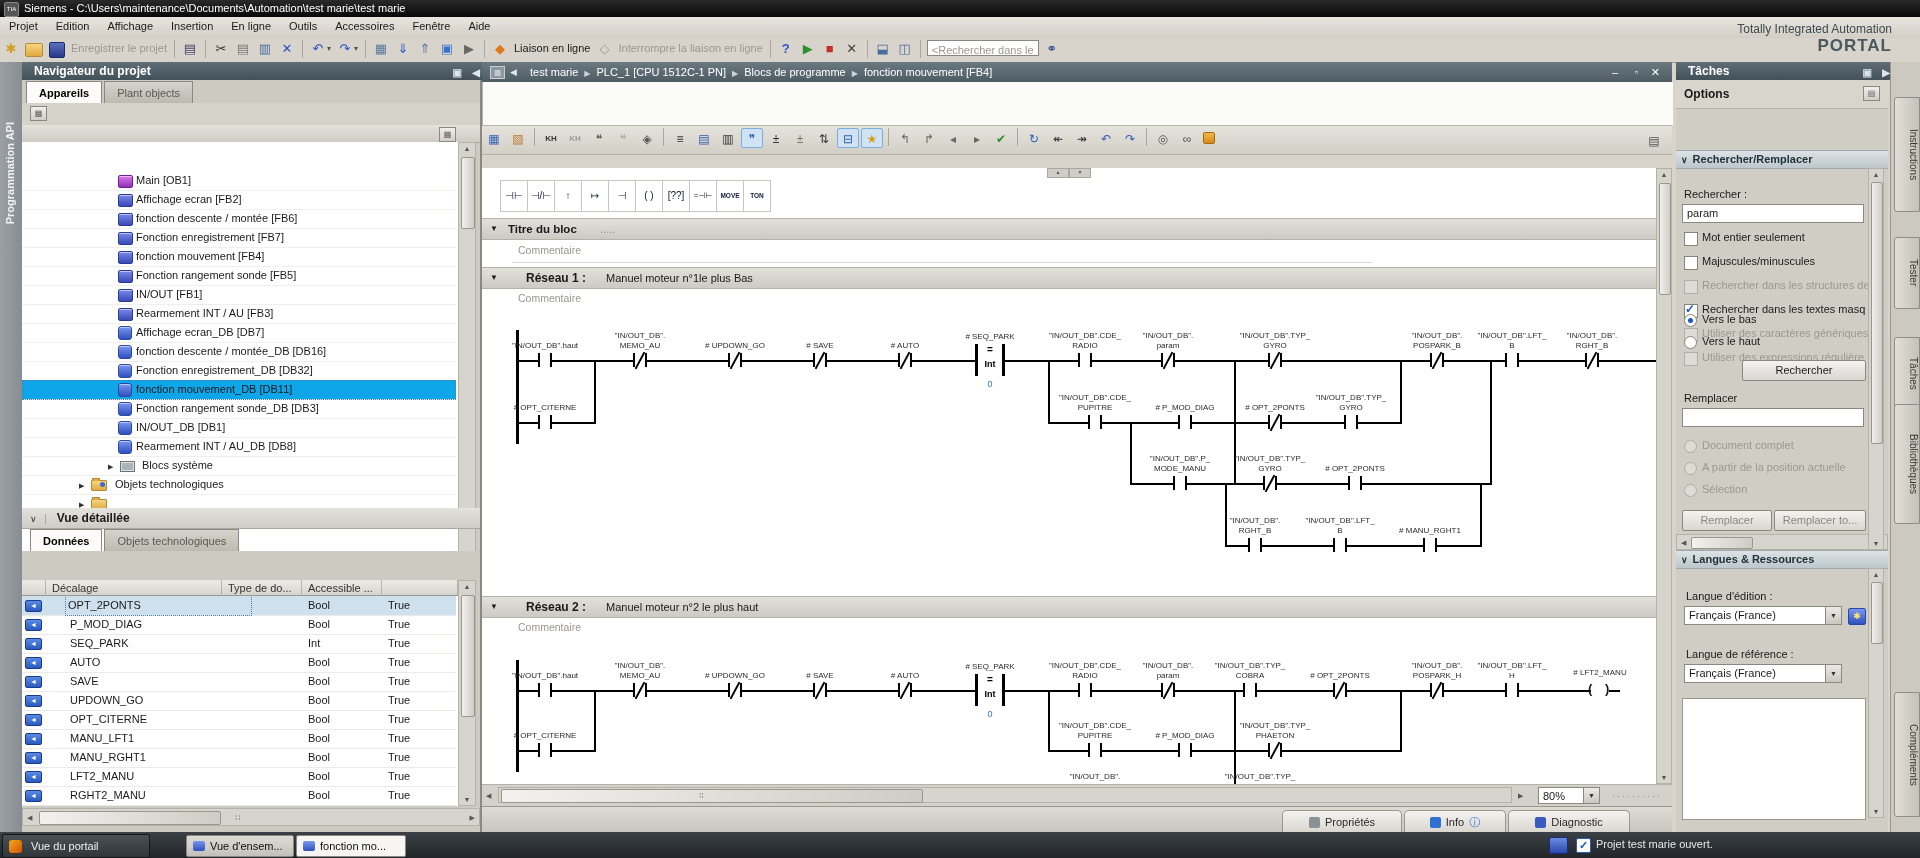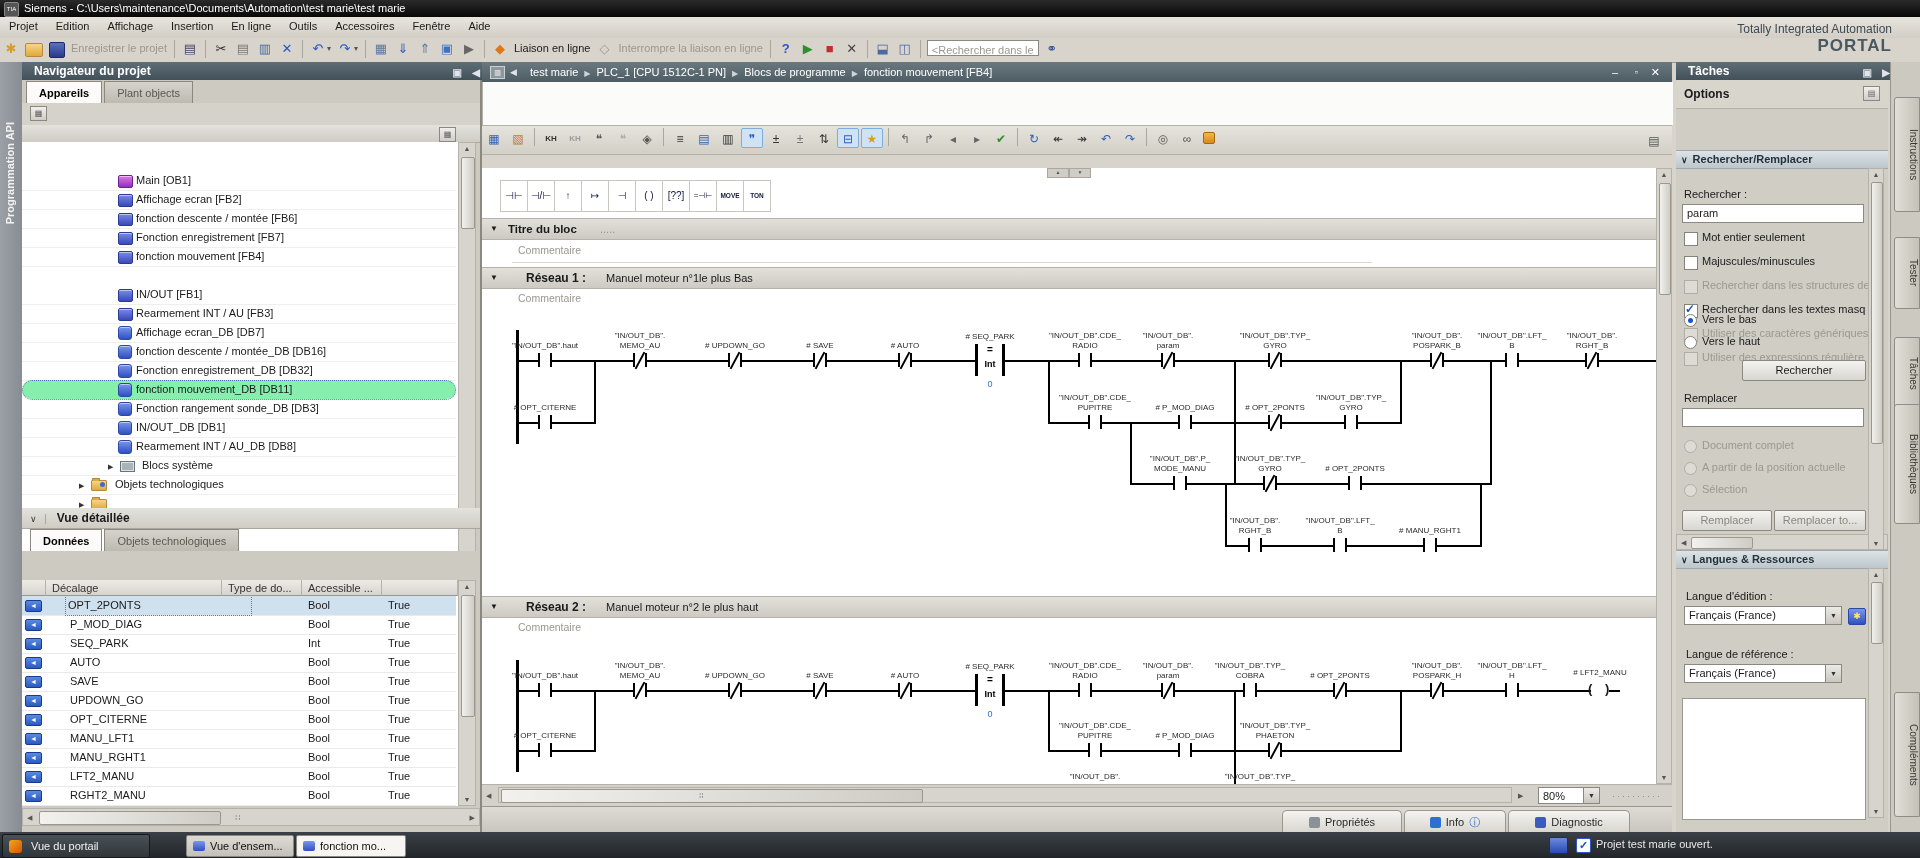--- a/index.html
+++ b/index.html
@@ -25,21 +25,21 @@
   #rightstrip{left:1890px;top:62px;width:30px;height:770px;background:#ccc9c1;border-left:1px solid #9a978f;}
   .rtab{position:absolute;left:3px;width:24px;background:linear-gradient(90deg,#e2dfd8,#c4c1b9);border:1px solid #8f8d85;border-radius:3px 0 0 3px;color:#3a382f;font-size:10px;text-align:center;padding:4px 0;writing-mode:vertical-rl;}
   
   .panel-hd{background:linear-gradient(#5f6d75,#42505a);color:#fff;font-weight:bold;font-size:12px;line-height:18px;padding-left:12px;}
   .hd-ico{position:absolute;color:#dfe5e8;font-size:10px;top:2px;}
   .tab{display:inline-block;height:16px;line-height:16px;padding:3px 12px 2px;border:1px solid #8a8880;border-bottom:none;background:linear-gradient(#d6d3cc,#bdbab2);color:#5a584f;font-size:11px;margin-right:2px;vertical-align:bottom;}
   .tab.active{background:#fcfbf9;color:#000;font-weight:bold;}
   .gray-row{background:linear-gradient(#e4e2dd,#cfccc5);border-bottom:1px solid #aaa79f;}
   
   .tree-row{position:absolute;left:0;width:434px;height:19px;line-height:19px;border-bottom:1px solid #f1efec;}
-  .tree-row.sel{background:#86efac;outline:1px dotted #4a7ebb;outline-offset:-1px;border-radius:10px;}
+  .tree-row.sel{background:#0ea5e9;outline:1px dotted #4a7ebb;outline-offset:-1px;}
   .tree-lbl{position:absolute;font-size:11px;white-space:nowrap;}
   .tw{position:absolute;font-size:7px;color:#333;top:1px;}
   .ico-ob,.ico-fb,.ico-db{position:absolute;top:4px;width:13px;height:11px;border-radius:2px;box-shadow:inset 0 1px 0 rgba(255,255,255,.5);}
   .ico-ob{background:linear-gradient(#e07ae8,#9030b8);border:1px solid #702090;}
   .ico-fb{background:linear-gradient(#7a8ae8,#3a4ab8);border:1px solid #2a3a98;}
   .ico-db{top:3px;width:12px;height:12px;background:linear-gradient(#7a96ec,#3050c0);border:1px solid #2a48a8;border-radius:3px;}
   .ico-folder{position:absolute;top:5px;width:14px;height:9px;background:linear-gradient(#f6d684,#e0a93e);border:1px solid #b8893a;border-radius:1px;}
   .ico-folder::before{content:"";position:absolute;top:-3px;left:0;width:6px;height:2px;background:#e0a93e;border:1px solid #b8893a;border-bottom:none;border-radius:1px 1px 0 0;}
   .ico-sys{position:absolute;top:5px;width:13px;height:9px;background:#aab2ba;border:1px solid #6a727a;box-shadow:inset 0 0 0 1px #dfe3e8;}
   .gear{position:absolute;width:5px;height:5px;background:#3a6cd8;border-radius:50%;top:7px;}
@@ -145,20 +145,24 @@
           <div class="ico-fb" style="left: 96px;"></div>
           <div class="tree-lbl" style="left: 114px;">fonction descente / montée [FB6]</div>
         </div>
         <div class="tree-row" style="top: 86px;">
           <div class="ico-fb" style="left: 96px;"></div>
           <div class="tree-lbl" style="left: 114px;">Fonction enregistrement [FB7]</div>
         </div>
         <div class="tree-row" style="top: 105px;">
           <div class="ico-fb" style="left: 96px;"></div>
           <div class="tree-lbl" style="left: 114px;">fonction mouvement [FB4]</div>
+        </div>
+        <div class="tree-row" style="top: 124px;">
+          <div class="ico-fb" style="left: 96px;"></div>
+          <div class="tree-lbl" style="left: 114px;">Fonction rangement sonde [FB5]</div>
         </div>
         <div class="tree-row" style="top: 143px;">
           <div class="ico-fb" style="left: 96px;"></div>
           <div class="tree-lbl" style="left: 114px;">IN/OUT [FB1]</div>
         </div>
         <div class="tree-row" style="top: 162px;">
           <div class="ico-fb" style="left: 96px;"></div>
           <div class="tree-lbl" style="left: 114px;">Rearmement INT / AU [FB3]</div>
         </div>
         <div class="tree-row" style="top: 181px;">

